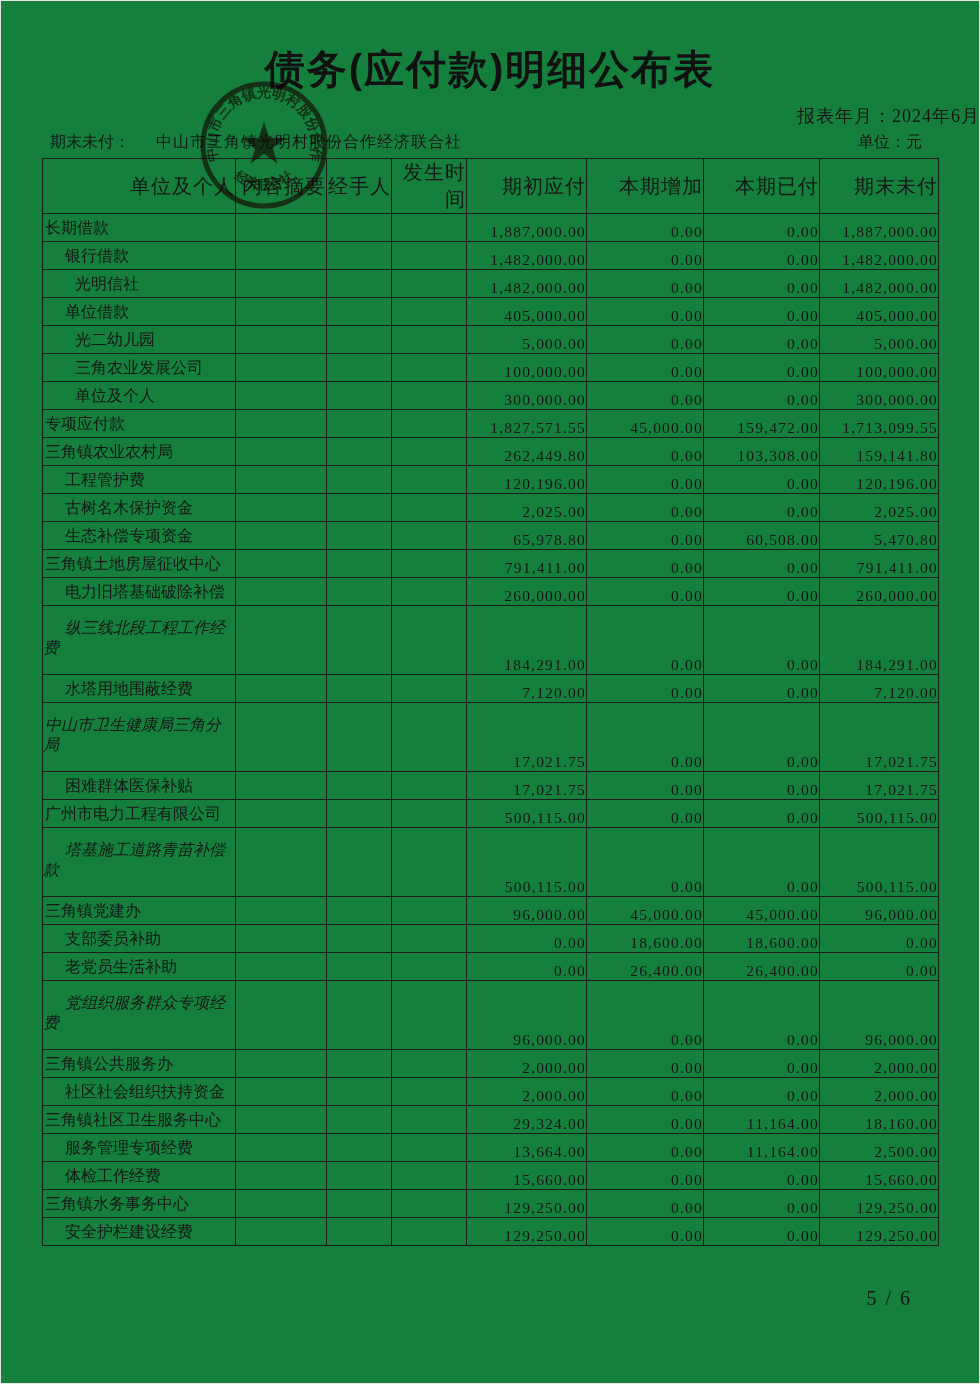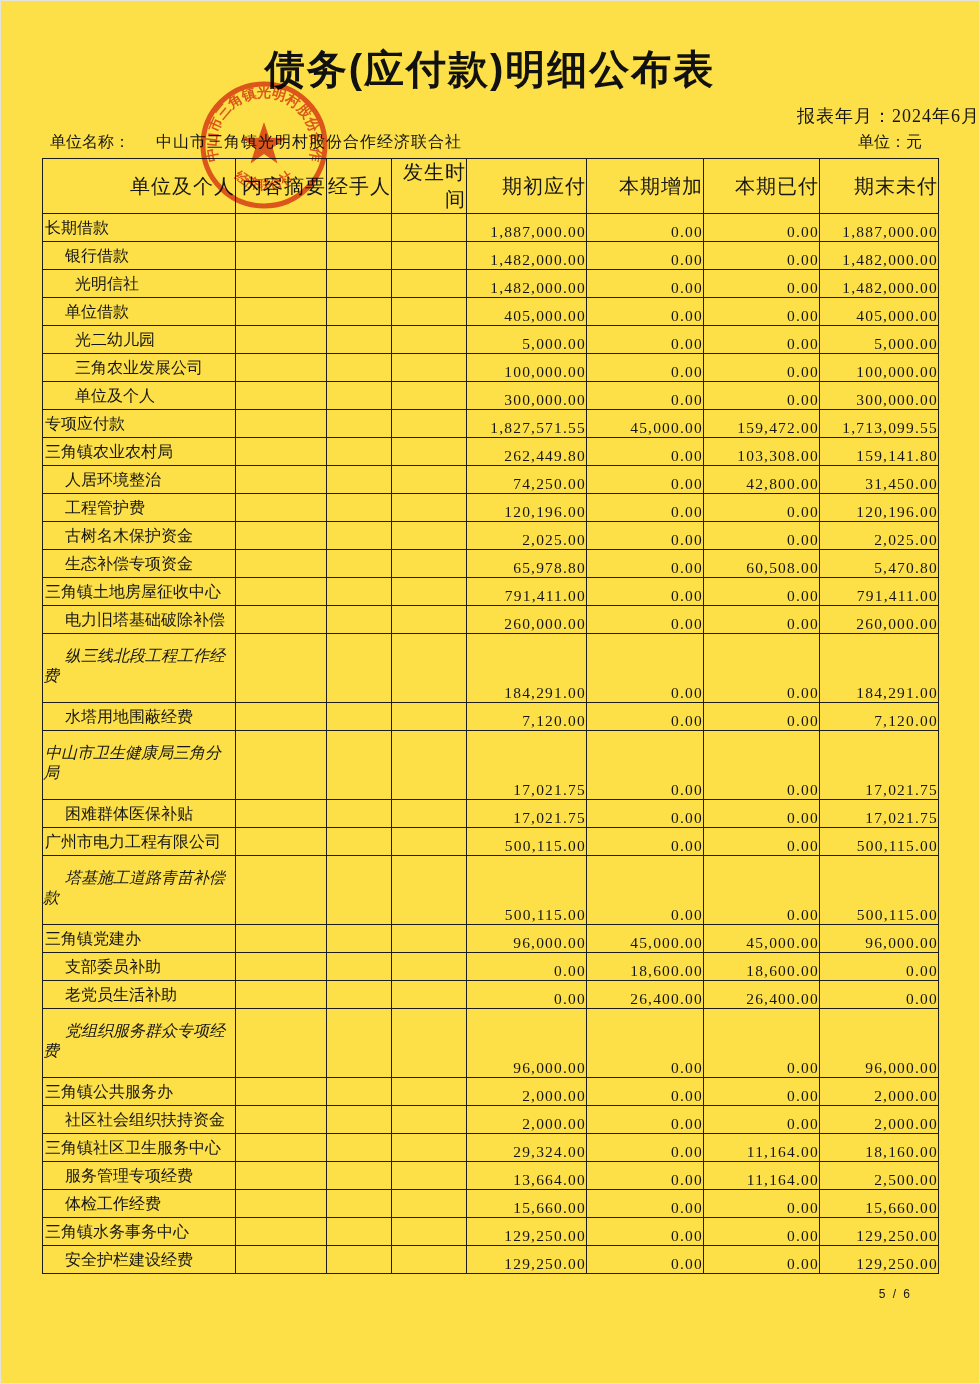--- a/index.html
+++ b/index.html
@@ -5,21 +5,21 @@
   html, body {
     margin: 0;
     padding: 0;
     background: #f7f7f4;
   }
   .page {
     position: relative;
     width: 980px;
     height: 1384px;
     margin: 0 auto;
-    background: #fde047;
+    background: #15803d;
     box-shadow: inset 0 0 0 1px #e3e3df;
     color: #161616;
     font-family: "Liberation Serif", "DejaVu Serif", serif;
     overflow: hidden;
   }
   .title {
     position: absolute;
     top: 42px;
     left: 0;
     width: 100%;
@@ -90,23 +90,23 @@
     vertical-align: bottom;
     padding-right: 5px;
     padding-bottom: 5px;
     letter-spacing: 1.2px;
     white-space: nowrap;
   }
   .page-number {
     position: absolute;
     top: 1287px;
     right: 68px;
-    font-size: 12px;
+    font-size: 20px;
     letter-spacing: 2px;
-    font-family: Liberation Sans, sans-serif;
+    font-family: Liberation Serif, serif;
   }
   .stamp {
     position: absolute;
     left: 196px;
     top: 77px;
     width: 136px;
     height: 136px;
     opacity: 0.85;
     mix-blend-mode: multiply;
     pointer-events: none;
@@ -120,21 +120,21 @@
 <body>
 
 <div class="page">
 
   <h1 class="title">债务(应付款)明细公布表</h1>
 
   <div class="report-month">报表年月：2024年6月</div>
 
   <div class="unit-row">
     <div>
-      <span>单位名称：</span><span class="unit-name-value">中山市三角镇光明村股份合作经济联合社</span>
+      <span>期末未付：</span><span class="unit-name-value">中山市三角镇光明村股份合作经济联合社</span>
     </div>
     <div>单位：元</div>
   </div>
 
   <table class="debt-table">
     <colgroup>
       <col style="width:193px">
         <col style="width:91px">
         <col style="width:65px">
         <col style="width:75px">
@@ -240,30 +240,20 @@
     <td class="c-name ind0">三角镇农业农村局</td>
     <td class="c-mid"></td>
     <td class="c-mid"></td>
     <td class="c-mid"></td>
     <td class="c-num">262,449.80</td>
     <td class="c-num">0.00</td>
     <td class="c-num">103,308.00</td>
     <td class="c-num">159,141.80</td>
   </tr>
         <tr class="single">
-    <td class="c-name ind1">人居环境整治</td>
-    <td class="c-mid"></td>
-    <td class="c-mid"></td>
-    <td class="c-mid"></td>
-    <td class="c-num">74,250.00</td>
-    <td class="c-num">0.00</td>
-    <td class="c-num">42,800.00</td>
-    <td class="c-num">31,450.00</td>
-  </tr>
-        <tr class="single">
     <td class="c-name ind1">工程管护费</td>
     <td class="c-mid"></td>
     <td class="c-mid"></td>
     <td class="c-mid"></td>
     <td class="c-num">120,196.00</td>
     <td class="c-num">0.00</td>
     <td class="c-num">0.00</td>
     <td class="c-num">120,196.00</td>
   </tr>
         <tr class="single">

